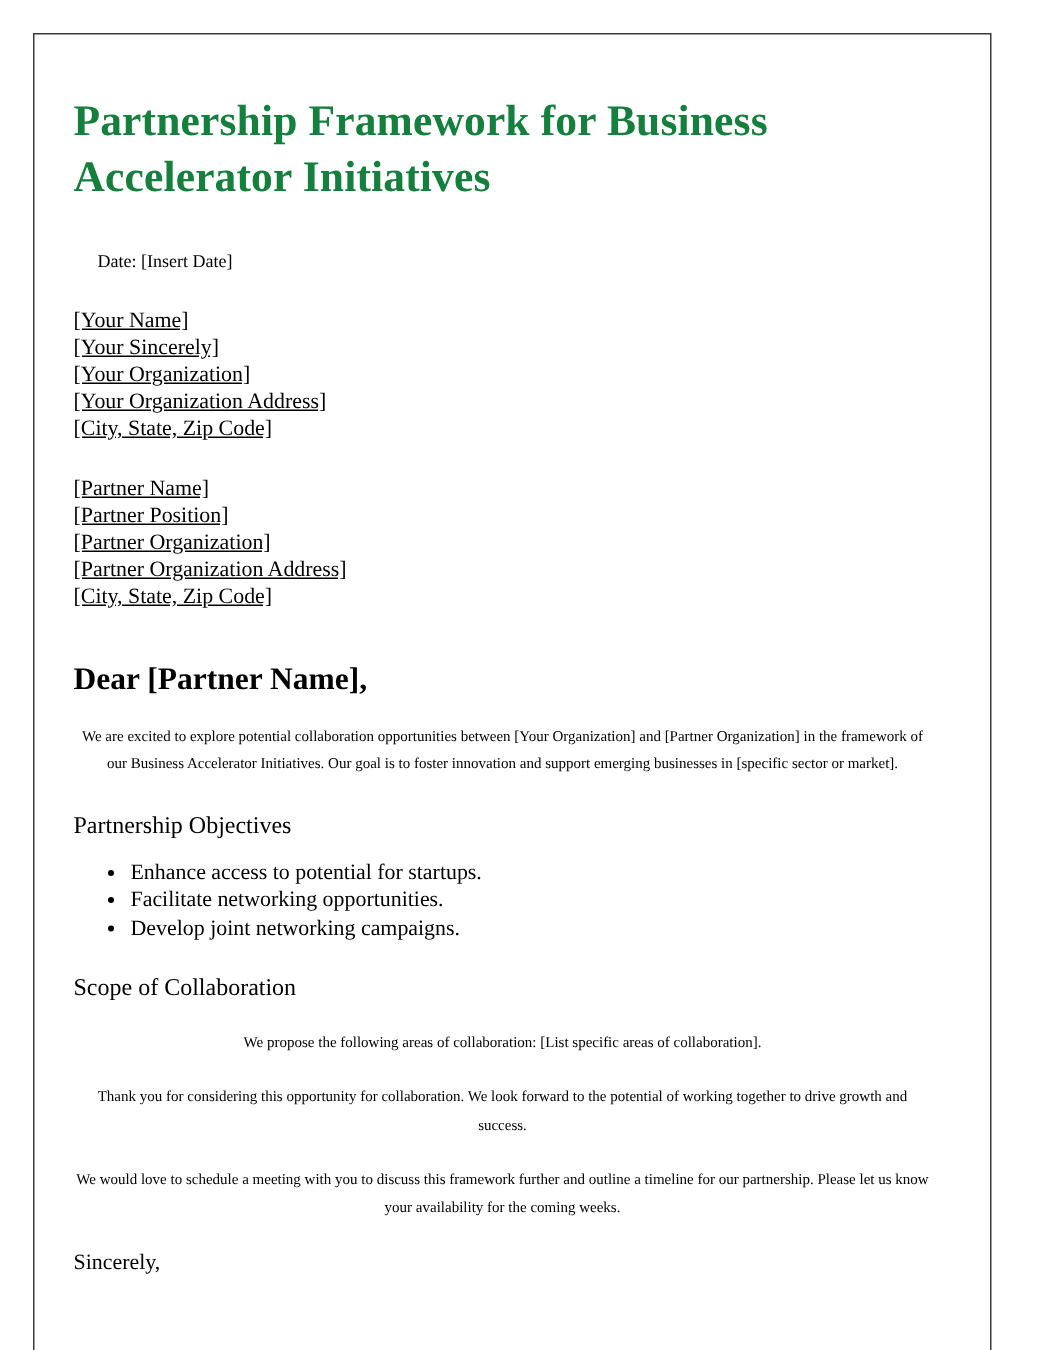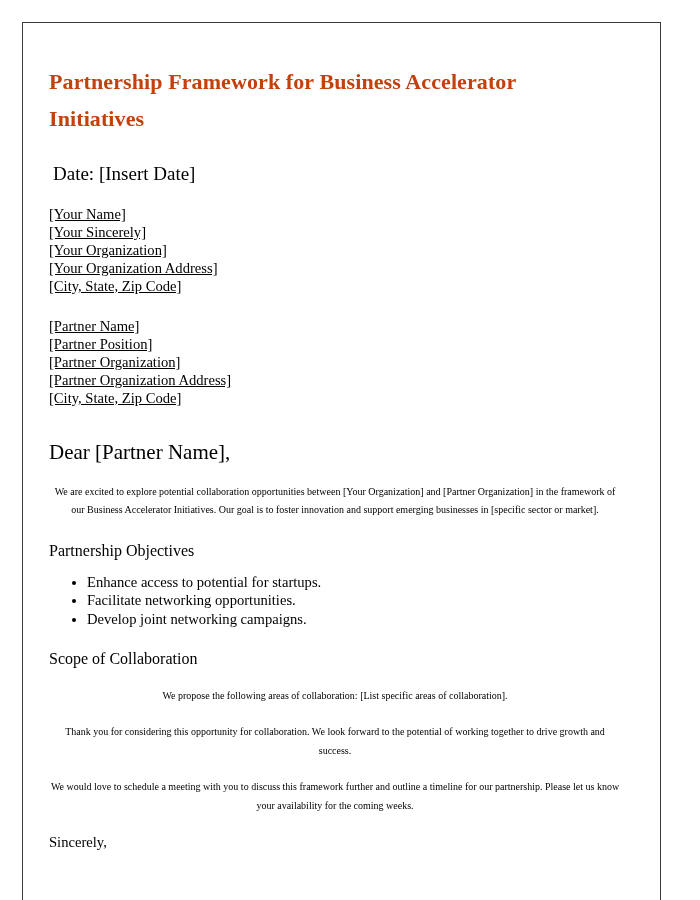--- a/index.html
+++ b/index.html
@@ -30,49 +30,49 @@
   }
 
   .page-inner {
     width: 572px;
     margin: 0 auto 0 0;
     padding-left: 0;
   }
 
   
   .doc-title {
-    font-size: 22px;
+    font-size: 29px;
     font-weight: bold;
     line-height: 37px;
     letter-spacing: 0.1px;
     margin: 14px 0 0 0;
-    color: #c2410c;
+    color: #15803d;
     max-width: 530px;
   }
 
   .date-line {
-    font-size: 19px;
+    font-size: 12px;
     line-height: 18px;
-    margin: 28px 0 0 4px;
+    margin: 28px 0 0 16px;
   }
 
   .address-block {
     font-size: 14.6px;
     line-height: 18px;
     margin: 22px 0 0 0;
   }
   .address-block .addr-line {
     display: block;
     white-space: pre;
     text-decoration: underline;
   }
 
   .salutation {
     font-size: 21px;
-    font-weight: normal;
+    font-weight: bold;
     line-height: 26px;
     margin: 32px 0 0 0;
   }
 
   p.body-text {
     font-size: 10px;
     line-height: 18.4px;
     margin: 18px 0 0 0;
     text-align: center;
   }

